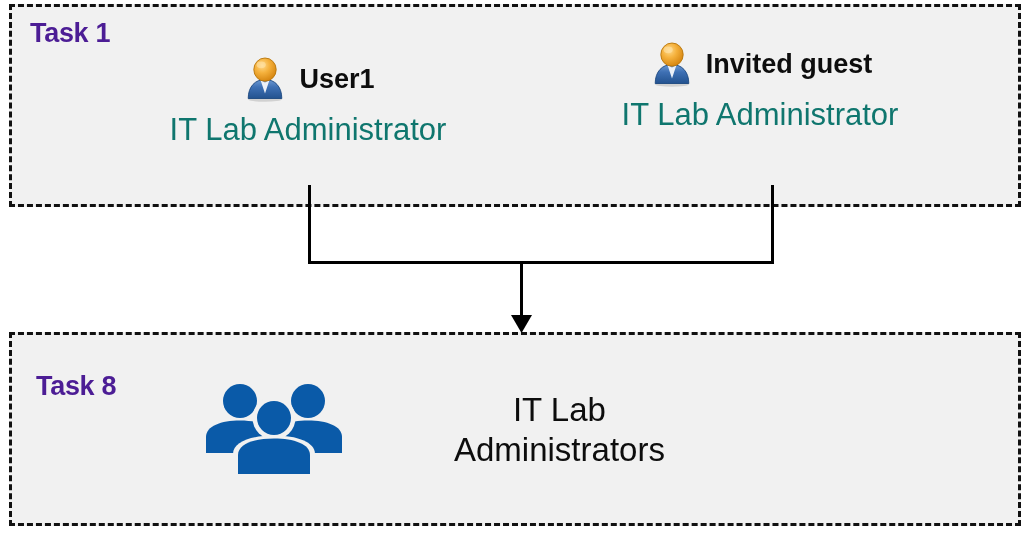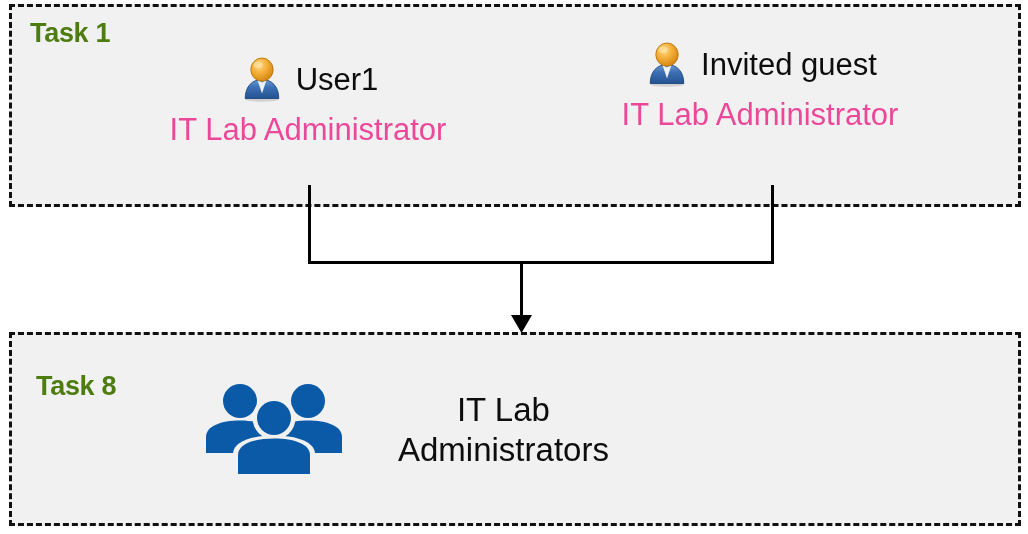--- a/index.html
+++ b/index.html
@@ -28,21 +28,21 @@
     border: 3px dashed #111111;
   }
   #task1-box { left: 9px;  top: 4px;   width: 1012px; height: 203px; }
   #task2-box { left: 9px;  top: 332px; width: 1012px; height: 194px; }
 
   .task-label {
     position: absolute;
     font-family: "Liberation Sans", sans-serif;
     font-weight: bold;
     font-size: 27px;
-    color: #4d7c0f;
+    color: #4c1d95;
     letter-spacing: -0.3px;
     white-space: nowrap;
   }
   #task1-label { left: 30px; top: 18px; }
   #task2-label { left: 36px; top: 371px; }
 
   
   .person-entry {
     position: absolute;
     text-align: center;
@@ -52,30 +52,30 @@
   #person-guest  { left: 575px; top: 40px; width: 370px; }
 
   .person-top-row {
     display: flex;
     align-items: center;
     justify-content: center;
     gap: 10px;
   }
   .person-name {
     font-family: "Liberation Sans", sans-serif;
-    font-size: 31px;
-    font-weight: 400;
+    font-size: 27px;
+    font-weight: 700;
     color: #0d0d0d;
     line-height: 1;
   }
   .person-role {
     font-family: "Liberation Sans", sans-serif;
     font-size: 31px;
     font-weight: 300;
-    color: #ec4899;
+    color: #0f766e;
     line-height: 1;
     margin-top: 11px;
     text-align: center;
   }
 
   .user-icon { display: block; width: 48px; height: 48px; flex: 0 0 auto; }
 
   
   #group-entry {
     position: absolute;
@@ -88,21 +88,21 @@
     gap: 0px;
   }
   .group-icon { display: block; width: 148px; height: 100px; flex: 0 0 auto; }
   .group-label {
     font-family: "Liberation Sans", sans-serif;
     font-size: 33px;
     font-weight: 300;
     color: #0d0d0d;
     line-height: 1.22;
     text-align: center;
-    margin-left: 50px;
+    margin-left: 106px;
     white-space: pre-line;
   }
 
   
   #connector {
     position: absolute;
     left: 0;
     top: 0;
     width: 1028px;
     height: 534px;

